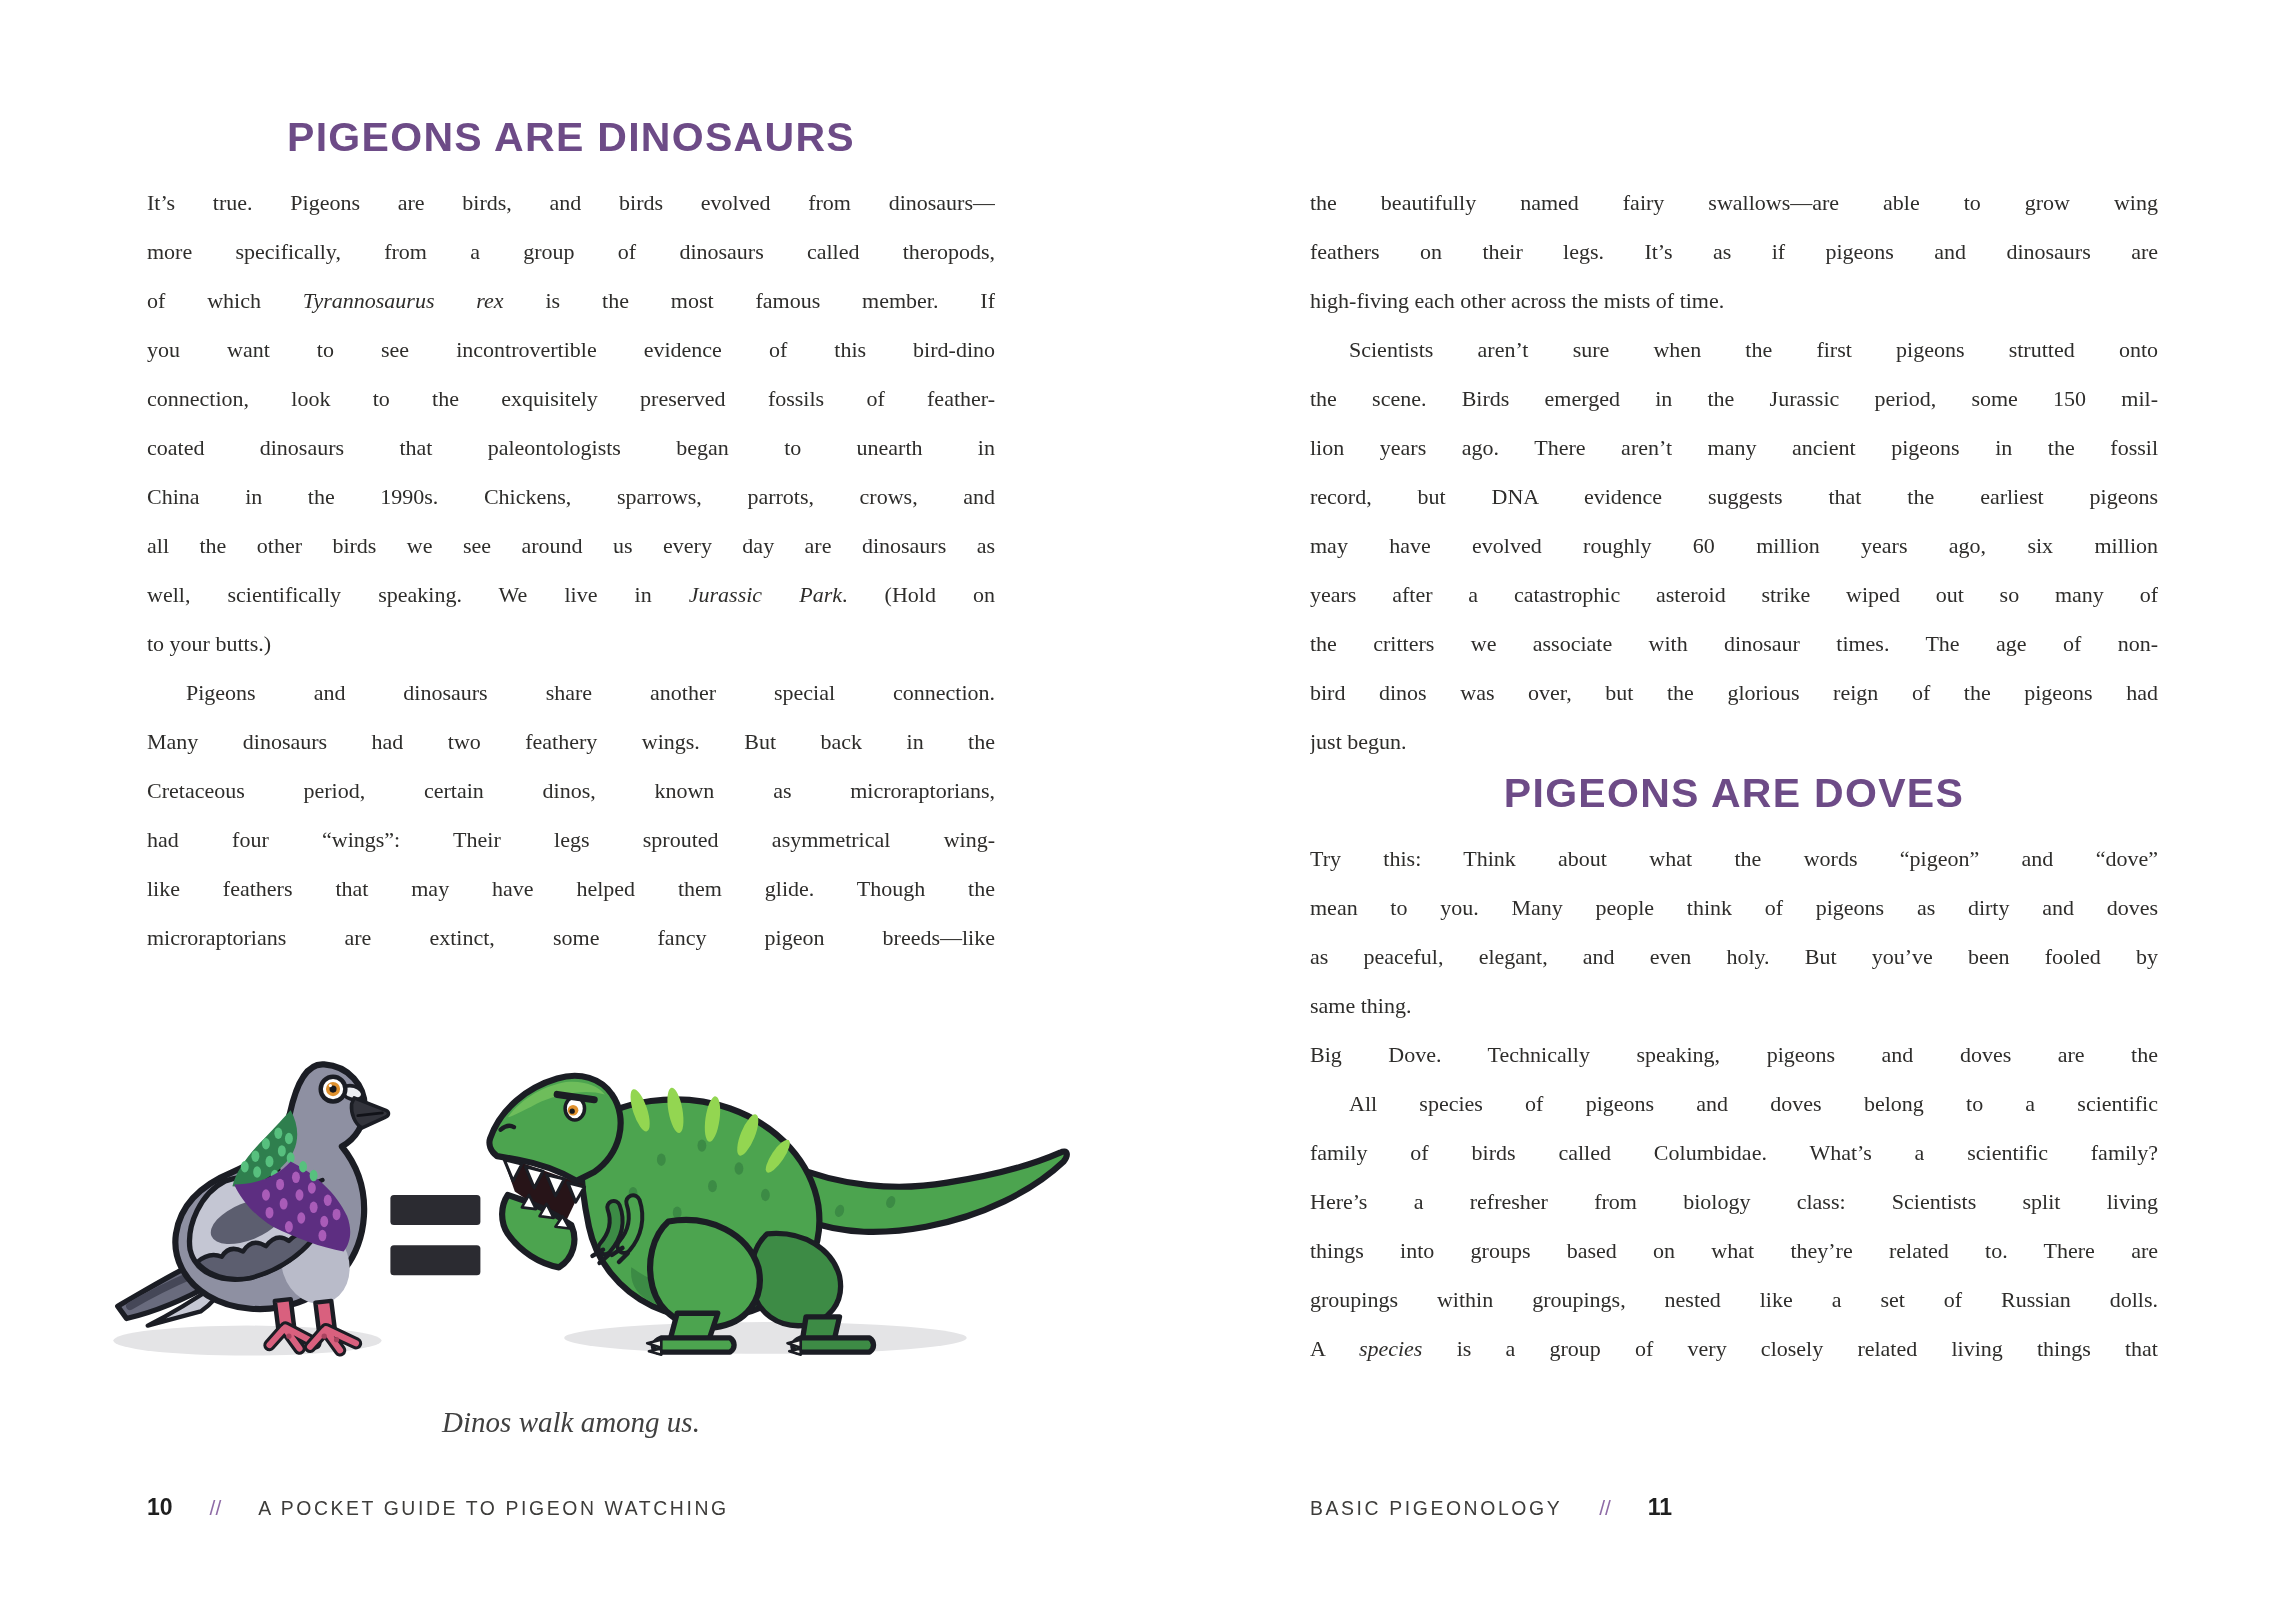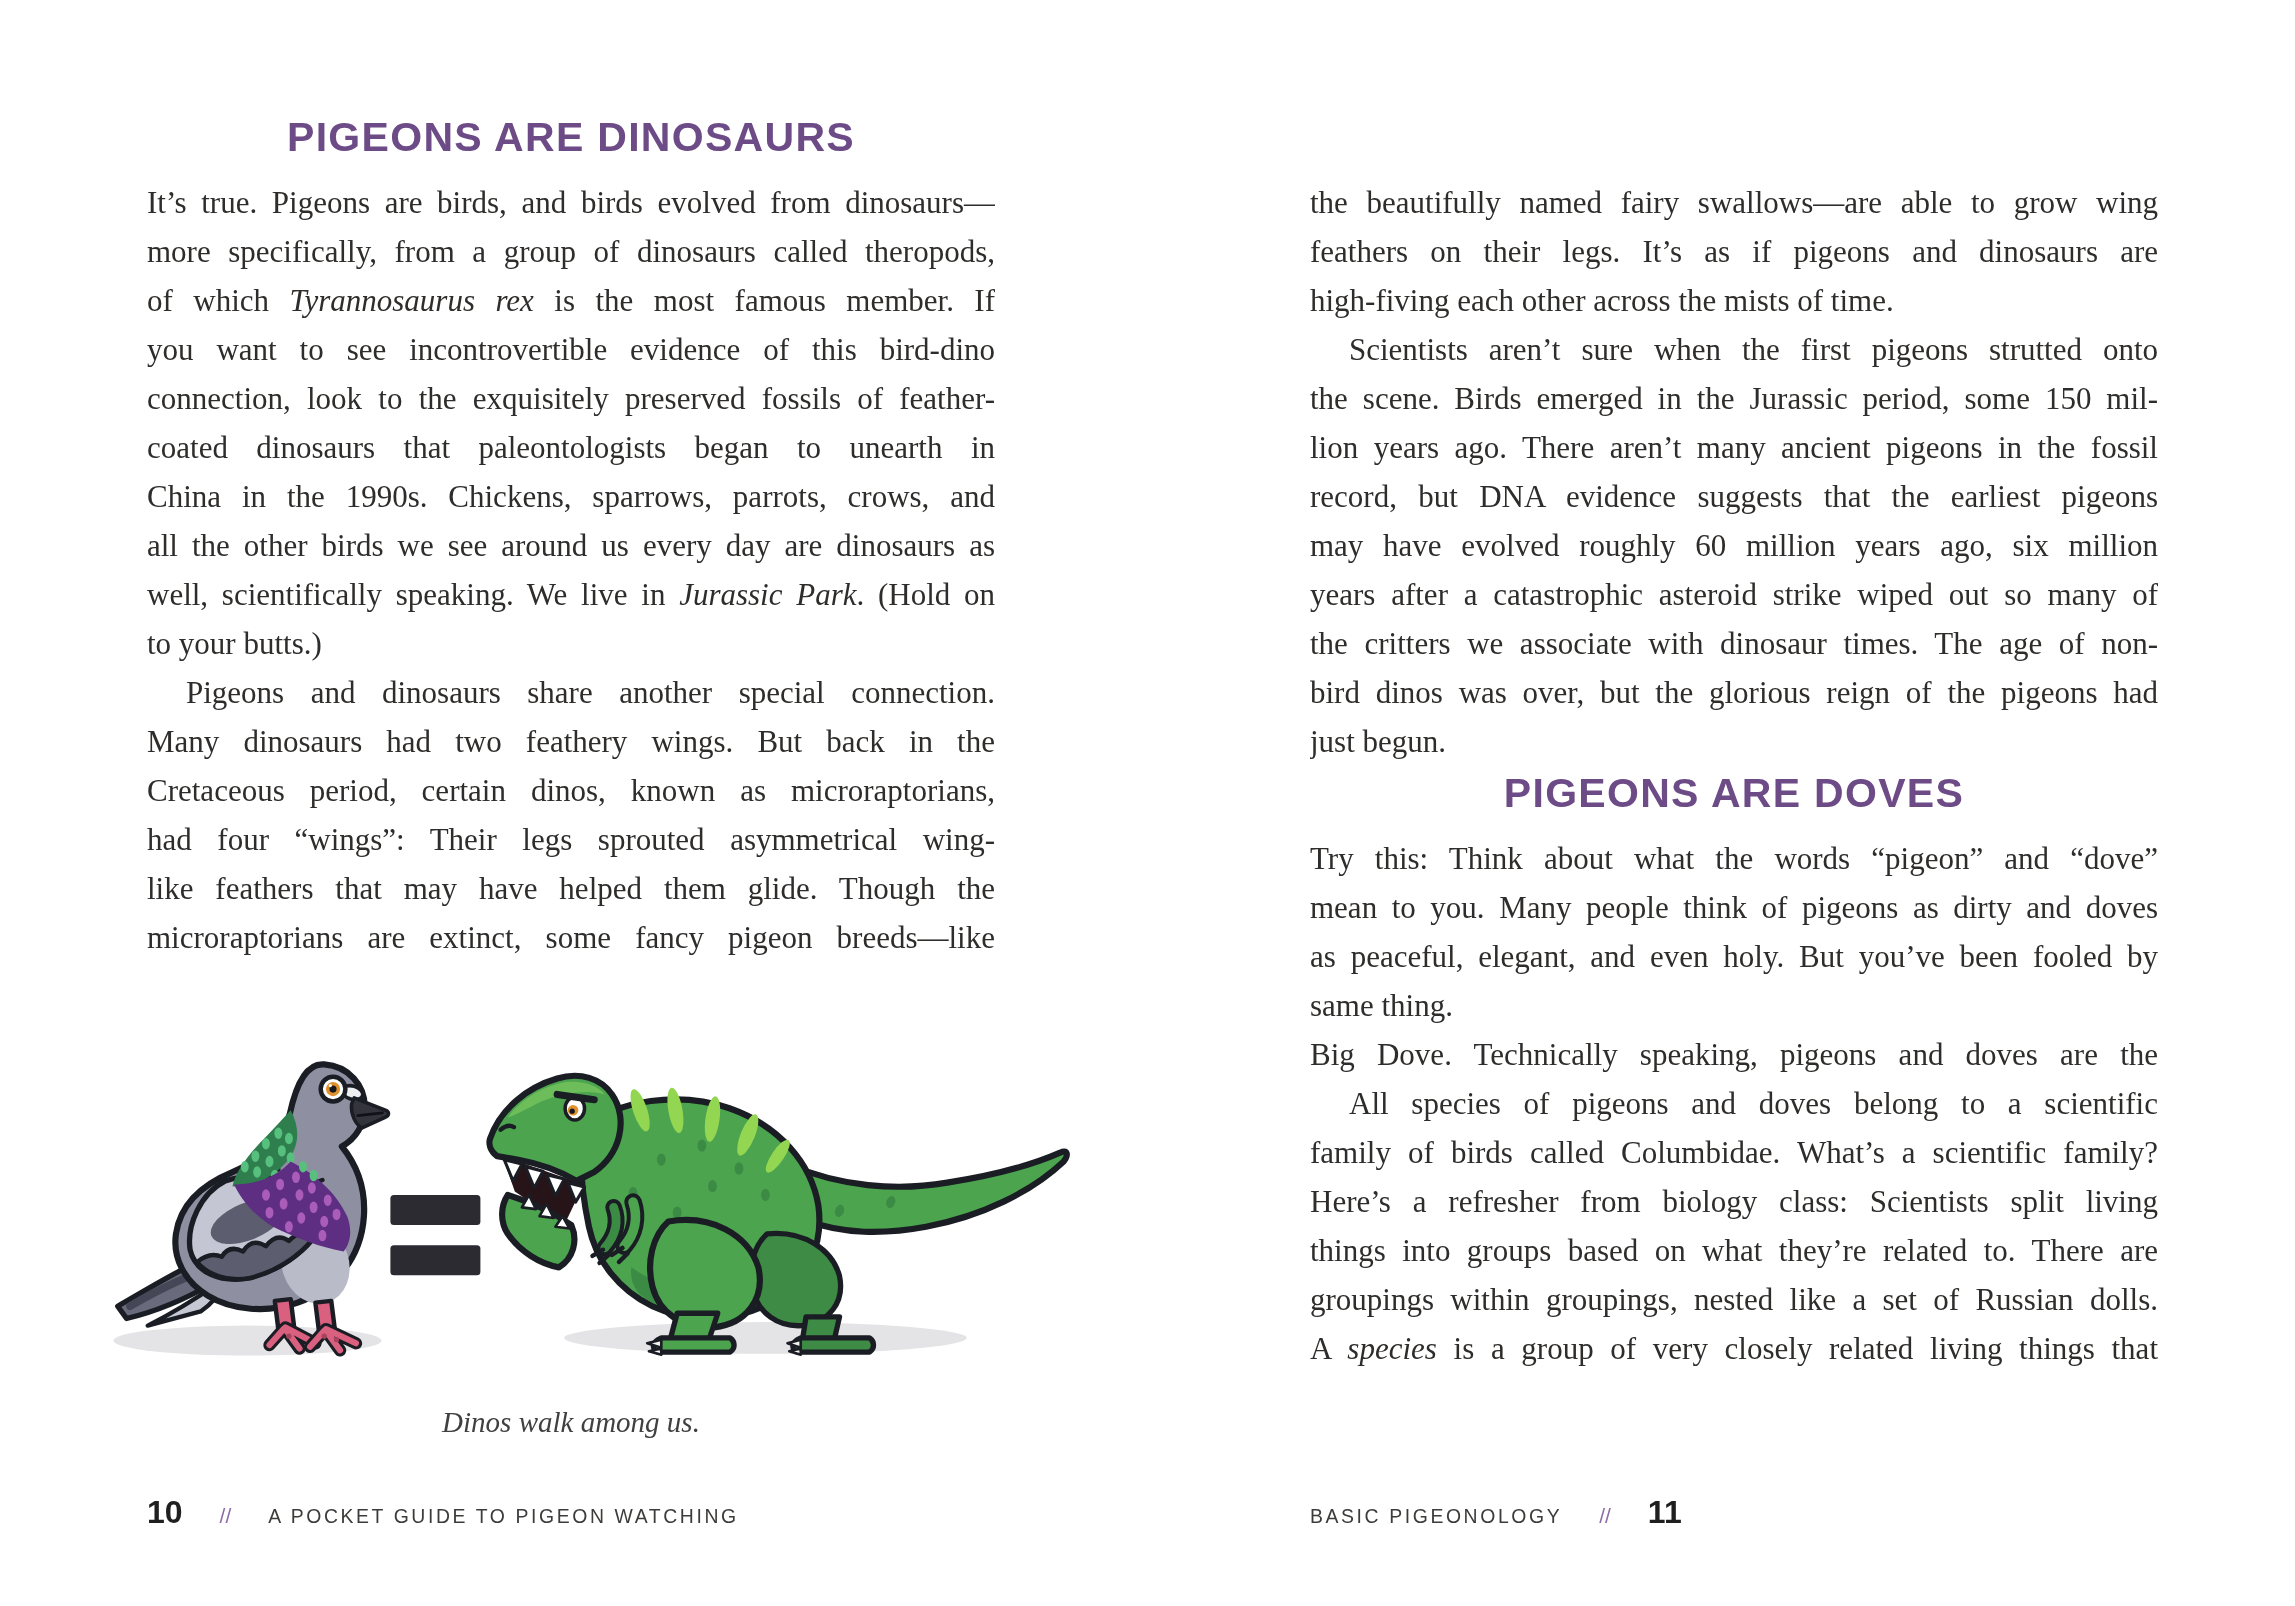--- a/index.html
+++ b/index.html
@@ -6,33 +6,33 @@
   .spread{position:relative;width:2295px;height:1607px;background:#ffffff;overflow:hidden;
           font-family:"Liberation Serif","DejaVu Serif",serif;color:#2e2d2b;}
   .col{position:absolute;top:0;height:1607px;width:848px;}
   .col-left{left:147px;}
   .col-right{left:1310px;}
   .heading{position:absolute;width:100%;text-align:center;
            font-family:"Liberation Sans",sans-serif;font-weight:700;
            font-size:41px;line-height:46px;letter-spacing:1.3px;color:#6d4b87;}
   .h-left{top:114px;}
   .h-right{top:770px;}
-  .bodytext{position:absolute;width:100%;font-size:31px;}
+  .bodytext{position:absolute;width:100%;font-size:22px;}
   .bt-l{top:178px;}
   .bt-rt{top:178px;}
   .bt-rb{top:834px;}
   .line{height:49px;line-height:49px;text-align:justify;text-align-last:left;overflow:hidden;}
   .line.just{text-align-last:justify;}
   .line.ind{text-indent:39px;}
   .line em{font-style:italic;}
   .caption{position:absolute;top:1406px;width:100%;text-align:center;
            font-style:italic;font-size:29px;color:#404040;}
   .footer{position:absolute;top:1494px;width:100%;display:flex;align-items:baseline;
           font-family:"Liberation Sans",sans-serif;font-size:19.4px;letter-spacing:2.6px;color:#3d3c3a;}
-  .footer .num{font-weight:700;font-size:32px;letter-spacing:0;color:#1f1f1f;}
+  .footer .num{font-weight:700;font-size:23px;letter-spacing:0;color:#1f1f1f;}
   .footer .sep{font-size:21px;letter-spacing:0;color:#8e6ba6;}
   .f-left{justify-content:flex-start;gap:37px;}
   .f-right{gap:37px;}
   .illo{position:absolute;left:-54px;top:1052px;width:1006px;height:316px;}
 </style>
 </head>
 <body>
 
 <div class="spread">
 

